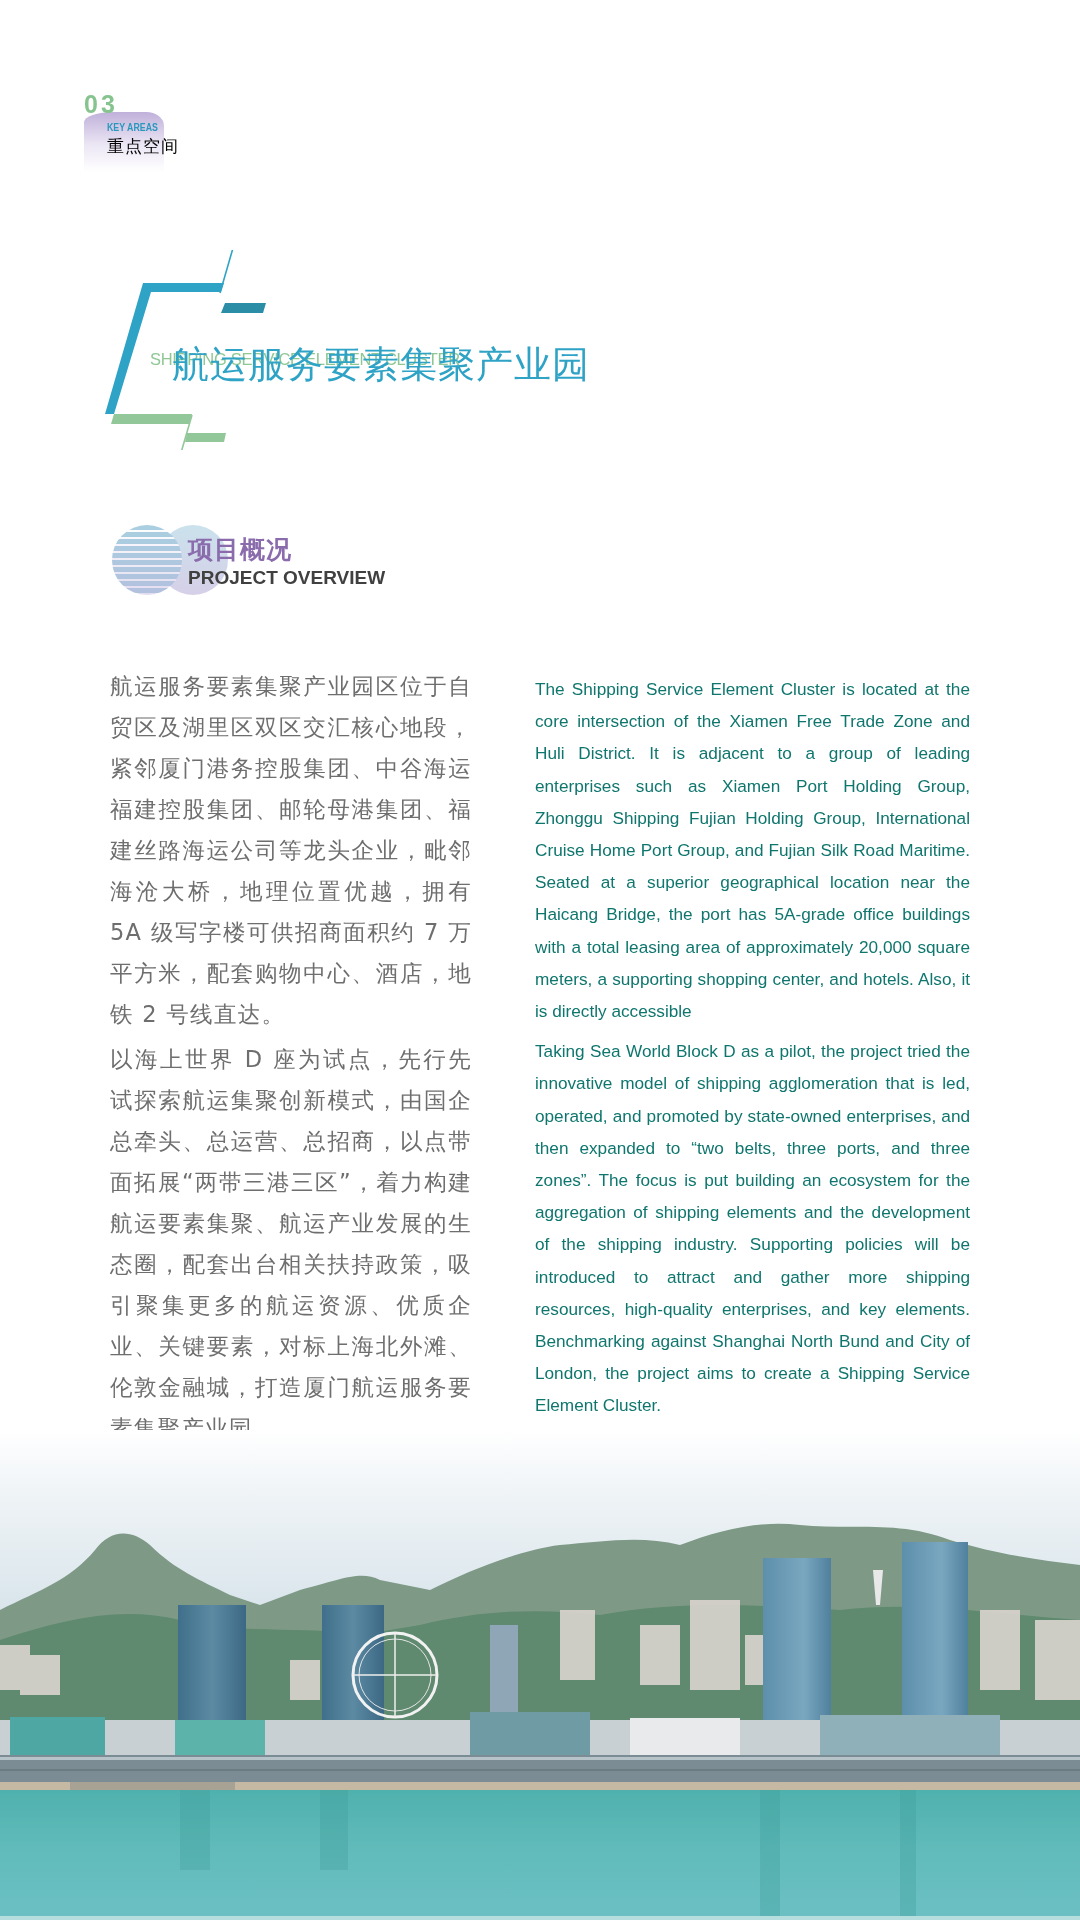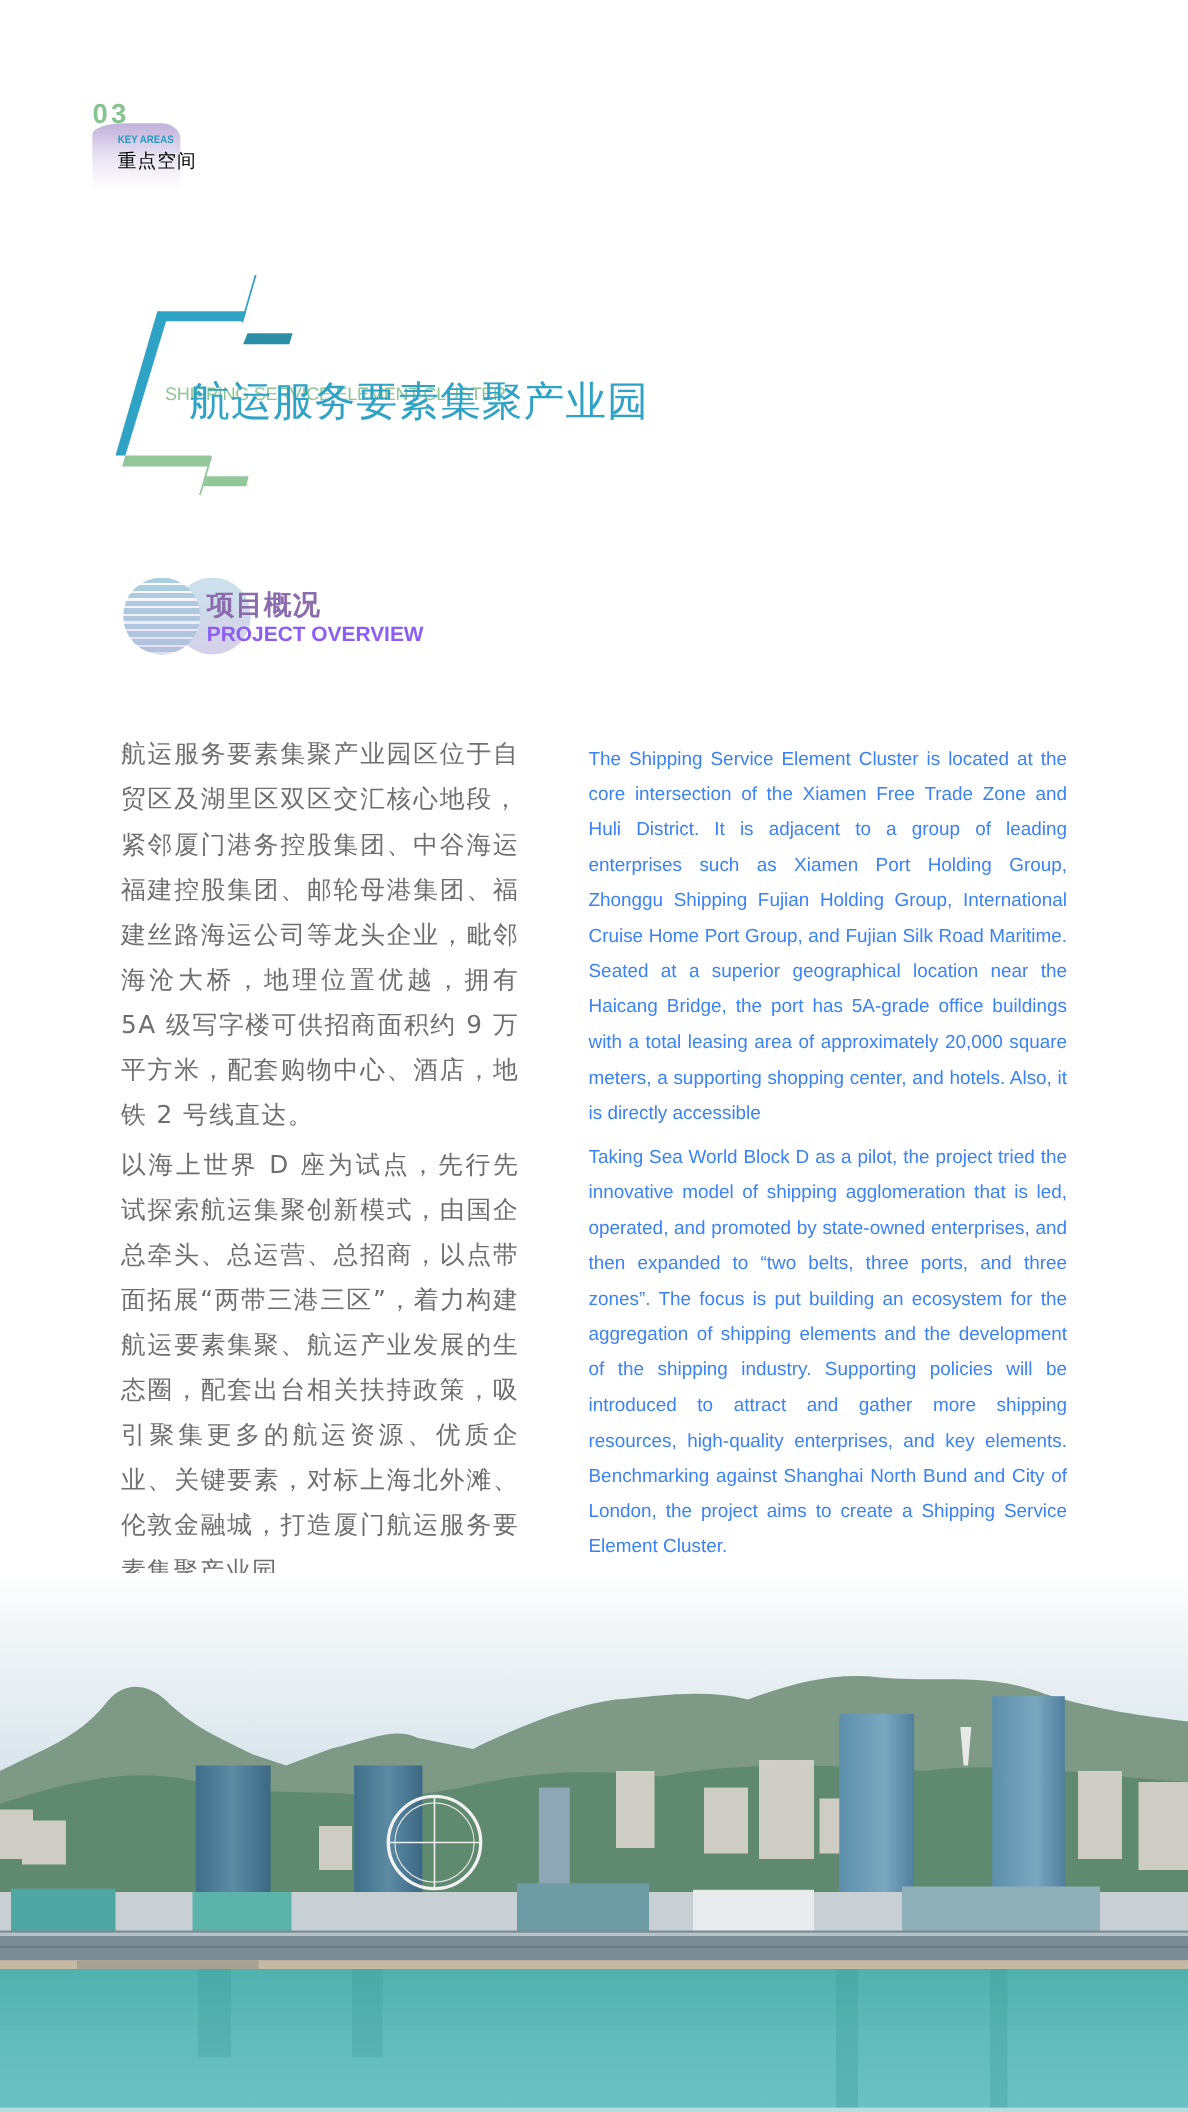--- a/index.html
+++ b/index.html
@@ -50,35 +50,35 @@
   }
   .overview-head .circle-b {
     position: absolute; left: 46px; top: 0; width: 70px; height: 70px; border-radius: 50%;
     background: linear-gradient(180deg, #b9d8e6 0%, #c8c0e0 100%); opacity: 0.75;
   }
   .overview-head .cn {
     position: absolute; left: 76px; top: 8px; font-size: 25px; font-weight: bold; color: #8a6cad; letter-spacing: 1px;
   }
   .overview-head .en {
     position: absolute; left: 76px; top: 42px; font-family: "Liberation Sans", sans-serif;
-    font-size: 19px; font-weight: bold; color: #8b5cf6; letter-spacing: 0px;
+    font-size: 19px; font-weight: bold; color: #404040; letter-spacing: 0px;
   }
 
   
   .cn-col { position: absolute; left: 110px; top: 666px; width: 362px; }
   .cn-col p {
     font-size: 22.5px; line-height: 41px; color: #6e6e6e; letter-spacing: 1.3px;
     text-align: justify; margin-bottom: 4px;
   }
 
   
   .en-col { position: absolute; left: 535px; top: 673px; width: 435px; }
   .en-col p {
     font-family: "Liberation Sans", sans-serif; font-size: 17.2px; line-height: 32.2px;
-    color: #3b82f6; text-align: justify; margin-bottom: 8px;
+    color: #0f766e; text-align: justify; margin-bottom: 8px;
   }
   .en-col p.p1 .last { display: block; margin-top: 10px; letter-spacing: -0.4px; }
 
   
   .photo { position: absolute; left: 0; top: 1430px; width: 1080px; height: 490px; overflow: hidden; }
   .photo .sky {
     position: absolute; inset: 0;
     background: linear-gradient(180deg, #ffffff 0%, #eef3f6 14%, #d6e3ea 40%, #c9dbe3 60%, #c4d8de 100%);
   }
   .photo svg { position: absolute; left: 0; top: 0; }
@@ -113,21 +113,21 @@
 </div>
 
 <div class="overview-head">
   <div class="circle-b"></div>
   <div class="circle-a"></div>
   <div class="cn">项目概况</div>
   <div class="en">PROJECT OVERVIEW</div>
 </div>
 
 <div class="cn-col">
-  <p>航运服务要素集聚产业园区位于自贸区及湖里区双区交汇核心地段，紧邻厦门港务控股集团、中谷海运福建控股集团、邮轮母港集团、福建丝路海运公司等龙头企业，毗邻海沧大桥，地理位置优越，拥有5A 级写字楼可供招商面积约 9 万平方米，配套购物中心、酒店，地铁 2 号线直达。</p>
+  <p>航运服务要素集聚产业园区位于自贸区及湖里区双区交汇核心地段，紧邻厦门港务控股集团、中谷海运福建控股集团、邮轮母港集团、福建丝路海运公司等龙头企业，毗邻海沧大桥，地理位置优越，拥有5A 级写字楼可供招商面积约 7 万平方米，配套购物中心、酒店，地铁 2 号线直达。</p>
   <p>以海上世界 D 座为试点，先行先试探索航运集聚创新模式，由国企总牵头、总运营、总招商，以点带面拓展“两带三港三区”，着力构建航运要素集聚、航运产业发展的生态圈，配套出台相关扶持政策，吸引聚集更多的航运资源、优质企业、关键要素，对标上海北外滩、伦敦金融城，打造厦门航运服务要素集聚产业园。</p>
 </div>
 
 <div class="en-col">
   <p class="p1">
     <span>The Shipping Service Element Cluster is located at the core intersection of the Xiamen Free Trade Zone and Huli District. It is adjacent to a group of leading enterprises such as Xiamen Port Holding Group, Zhonggu Shipping Fujian Holding Group, International Cruise Home Port Group, and Fujian Silk Road Maritime. Seated at a superior geographical location near the Haicang Bridge, the port has 5A-grade office buildings with a total leasing area of approximately 20,000 square meters, a supporting shopping center, and hotels. Also, it is directly accessible</span>
   </p>
   <p>Taking Sea World Block D as a pilot, the project tried the innovative model of shipping agglomeration that is led, operated, and promoted by state-owned enterprises, and then expanded to “two belts, three ports, and three zones”. The focus is put building an ecosystem for the aggregation of shipping elements and the development of the shipping industry. Supporting policies will be introduced to attract and gather more shipping resources, high-quality enterprises, and key elements. Benchmarking against Shanghai North Bund and City of London, the project aims to create a Shipping Service Element Cluster.</p>
 </div>
 

